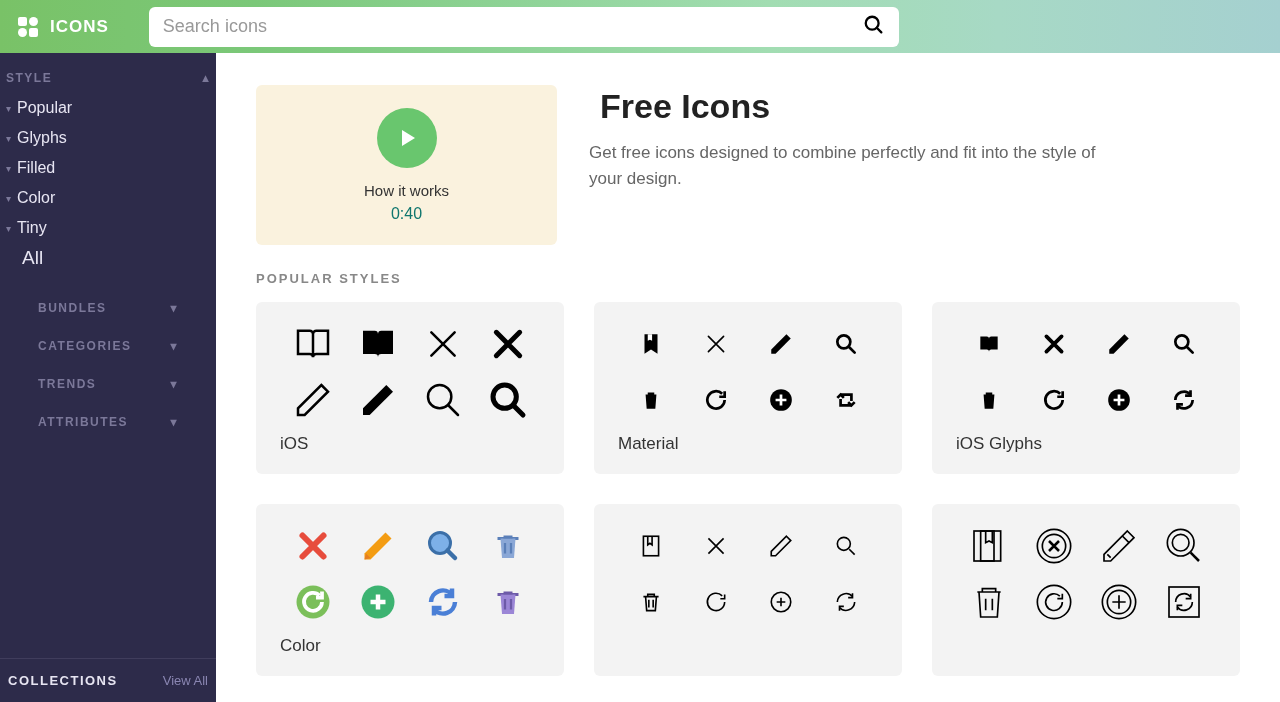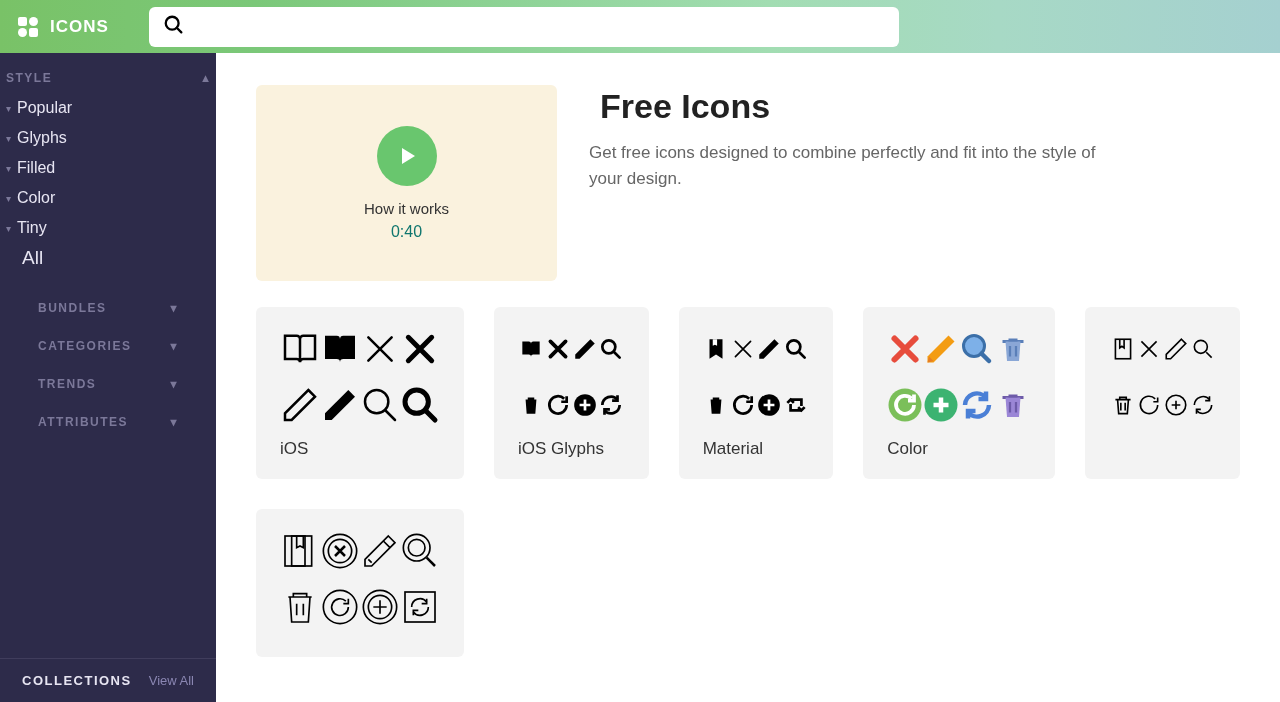--- a/index.html
+++ b/index.html
@@ -15,35 +15,35 @@
 .search-btn { background:none; border:none; cursor:pointer; display:flex; }
 .body-row { display:flex; height:649px; }
 .sidebar { width:216px; background:#2d2b4a; color:#b9b6cc; display:flex; flex-direction:column; }
 .side-sec { padding:14px 6px 6px; }
 .sec-head { display:flex; justify-content:space-between; align-items:center; font-size:12px; letter-spacing:1.5px; color:#7b7899; font-weight:600; cursor:pointer; padding:4px 0; }
 .style-items { padding:4px 0 10px; }
 .style-item { display:flex; align-items:center; gap:6px; font-size:16px; color:#e7e5f2; padding:6px 0; cursor:pointer; }
 .style-item .tri { color:#7b7899; font-size:10px; }
 .style-sub { padding-left:16px; font-size:19px; color:#e7e5f2; padding-top:4px; padding-bottom:4px; cursor:pointer; }
 .other-sec { padding:8px 38px; }
-.sidebar-bottom { margin-top:auto; border-top:1px solid #403d5c; padding:14px 22px; display:flex; justify-content:space-between; align-items:center; }
+.sidebar-bottom { margin-top:auto; border-top:1px solid #403d5c; padding:14px 8px; display:flex; justify-content:space-between; align-items:center; }
 .sb-title { color:#e7e5f2; font-size:13px; letter-spacing:1.5px; font-weight:700; }
 .sb-link { color:#8a86b2; font-size:13px; cursor:pointer; }
 .main { flex:1; padding:32px 40px; overflow:auto; }
 .hero { display:flex; gap:32px; margin-bottom:26px; }
-.video-card { width:301px; height:196px; background:#faf2de; border-radius:6px; display:flex; flex-direction:column; align-items:center; justify-content:center; gap:6px; }
+.video-card { width:301px; height:160px; background:#faf2de; border-radius:6px; display:flex; flex-direction:column; align-items:center; justify-content:center; gap:6px; }
 .play-btn { width:60px; height:60px; border-radius:50%; background:#69c66e; display:flex; align-items:center; justify-content:center; cursor:pointer; }
 .play-tri { width:0; height:0; border-left:13px solid #fff; border-top:8px solid transparent; border-bottom:8px solid transparent; margin-left:4px; }
 .vc-title { font-size:15px; color:#333; font-weight:500; margin-top:8px; }
 .vc-dur { font-size:16px; color:#0f766e; }
 .hero-text { padding-top:2px; max-width:520px; }
 .hero-text h1 { font-size:34px; font-weight:700; color:#222; margin-bottom:14px;margin-left:11px; }
 .hero-text p { font-size:17px; color:#666; line-height:1.55; }
 .sec-label { font-size:13px; letter-spacing:2px; color:#888; font-weight:600; margin-bottom:16px; }
-.grid { display:grid; grid-template-columns:repeat(5,1fr); gap:30px; }
+.grid { display:grid; grid-template-columns:repeat(3,1fr); gap:30px; }
 .card { background:#f3f3f3; border-radius:6px; padding:16px 24px 20px; cursor:pointer; }
 .card-icons { display:grid; grid-template-columns:repeat(4,1fr); grid-template-rows:repeat(2,56px); justify-items:center; align-items:center; }
 .card-icons.small svg { width:26px; height:26px; }
 .card-icons.large svg { width:36px; height:36px; }
 .card-icons.xlarge svg { width:40px; height:40px; }
 .card-title { font-size:17px; color:#333; font-weight:500; margin-top:4px; }
 </style>
 </head>
 <body>
 
@@ -232,20 +232,21 @@
           <rect x="2" y="2" width="9" height="9" rx="2" fill="#fff"></rect>
           <rect x="13" y="2" width="9" height="9" rx="4.5" fill="#fff"></rect>
           <rect x="2" y="13" width="9" height="9" rx="4.5" fill="#fff"></rect>
           <rect x="13" y="13" width="9" height="9" rx="2" fill="#fff"></rect>
         </svg>
     </span>
     <span class="logo-text">ICONS</span>
   </div>
   <div class="search-wrap">
     <div class="search-box">
+      <input class="search-input" type="text" placeholder="Search icons" style="">
       <button class="search-btn">
         <span>
           <svg width="22" height="22" viewBox="0 0 24 24">
               <circle cx="10" cy="10" r="7" fill="none" stroke="#000" stroke-width="2.5"></circle>
               <path d="M15 15l5 5" stroke="#000" stroke-width="2.5" stroke-linecap="round"></path>
             </svg>
         </span>
       </button>
     </div>
   </div>
@@ -320,20 +321,21 @@
           </div>
         <div class="vc-title">How it works</div>
         <div class="vc-dur">0:40</div>
       </div>
       <div class="hero-text">
         <h1>Free Icons</h1>
         <p>Get free icons designed to combine perfectly and fit into the style of your design.</p>
       </div>
     </div>
 
+    <div class="sec-label">POPULAR STYLES</div>
 
     <div class="grid">
 
       <div class="card">
         <div class="card-icons xlarge">
           <span><svg>
                 <use href="#i-book-open"></use>
               </svg></span>
           <span><svg>
                 <use href="#i-book-filled"></use>
@@ -356,75 +358,75 @@
           <span><svg>
                 <use href="#i-search-bold"></use>
               </svg></span>
         </div>
         <div class="card-title">iOS</div>
       </div>
 
       <div class="card">
         <div class="card-icons small">
           <span><svg>
-                <use href="#i-book"></use>
-              </svg></span>
-          <span><svg>
-                <use href="#i-x"></use>
+                <use href="#i-bookmark"></use>
+              </svg></span>
+          <span><svg>
+                <use href="#i-x-thin"></use>
               </svg></span>
           <span><svg>
                 <use href="#i-pencil"></use>
               </svg></span>
           <span><svg>
                 <use href="#i-search"></use>
               </svg></span>
           <span><svg>
                 <use href="#i-trash"></use>
               </svg></span>
           <span><svg>
                 <use href="#i-reload"></use>
               </svg></span>
           <span><svg>
                 <use href="#i-plus-circle"></use>
               </svg></span>
           <span><svg>
-                <use href="#i-sync"></use>
-              </svg></span>
-        </div>
-        <div class="card-title">iOS Glyphs</div>
+                <use href="#i-retweet"></use>
+              </svg></span>
+        </div>
+        <div class="card-title">Material</div>
       </div>
 
       <div class="card">
         <div class="card-icons small">
           <span><svg>
-                <use href="#i-bookmark"></use>
-              </svg></span>
-          <span><svg>
-                <use href="#i-x-thin"></use>
+                <use href="#i-book"></use>
+              </svg></span>
+          <span><svg>
+                <use href="#i-x"></use>
               </svg></span>
           <span><svg>
                 <use href="#i-pencil"></use>
               </svg></span>
           <span><svg>
                 <use href="#i-search"></use>
               </svg></span>
           <span><svg>
                 <use href="#i-trash"></use>
               </svg></span>
           <span><svg>
                 <use href="#i-reload"></use>
               </svg></span>
           <span><svg>
                 <use href="#i-plus-circle"></use>
               </svg></span>
           <span><svg>
-                <use href="#i-retweet"></use>
-              </svg></span>
-        </div>
-        <div class="card-title">Material</div>
+                <use href="#i-sync"></use>
+              </svg></span>
+        </div>
+        <div class="card-title">iOS Glyphs</div>
       </div>
 
       <div class="card">
         <div class="card-icons large">
           <span><svg>
                 <use href="#i-x-red"></use>
               </svg></span>
           <span><svg>
                 <use href="#i-pencil-orange"></use>
               </svg></span>

